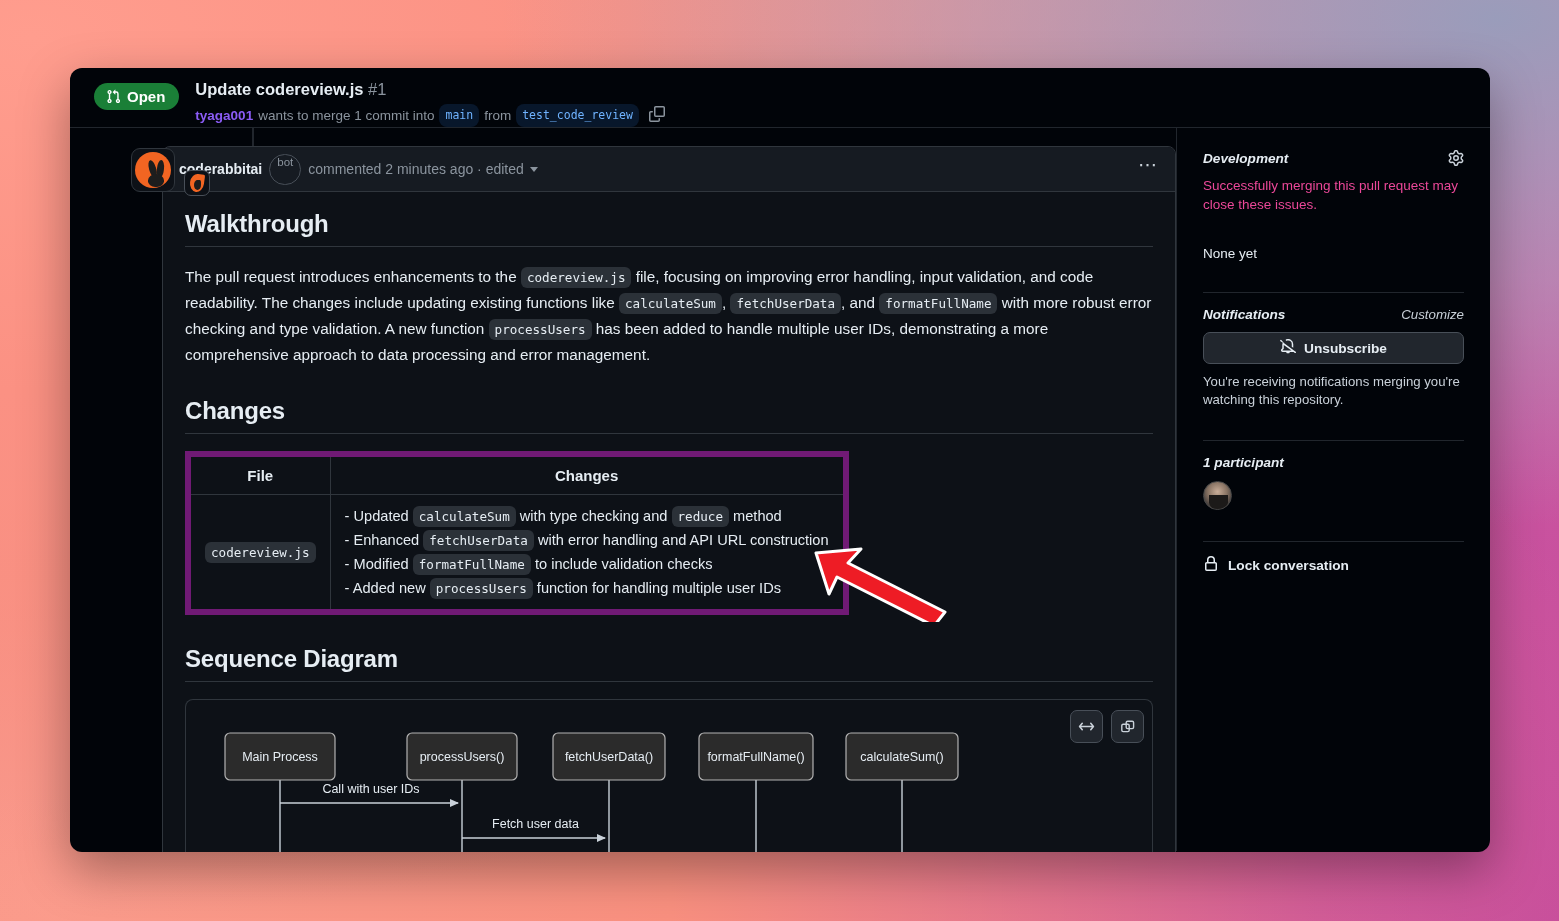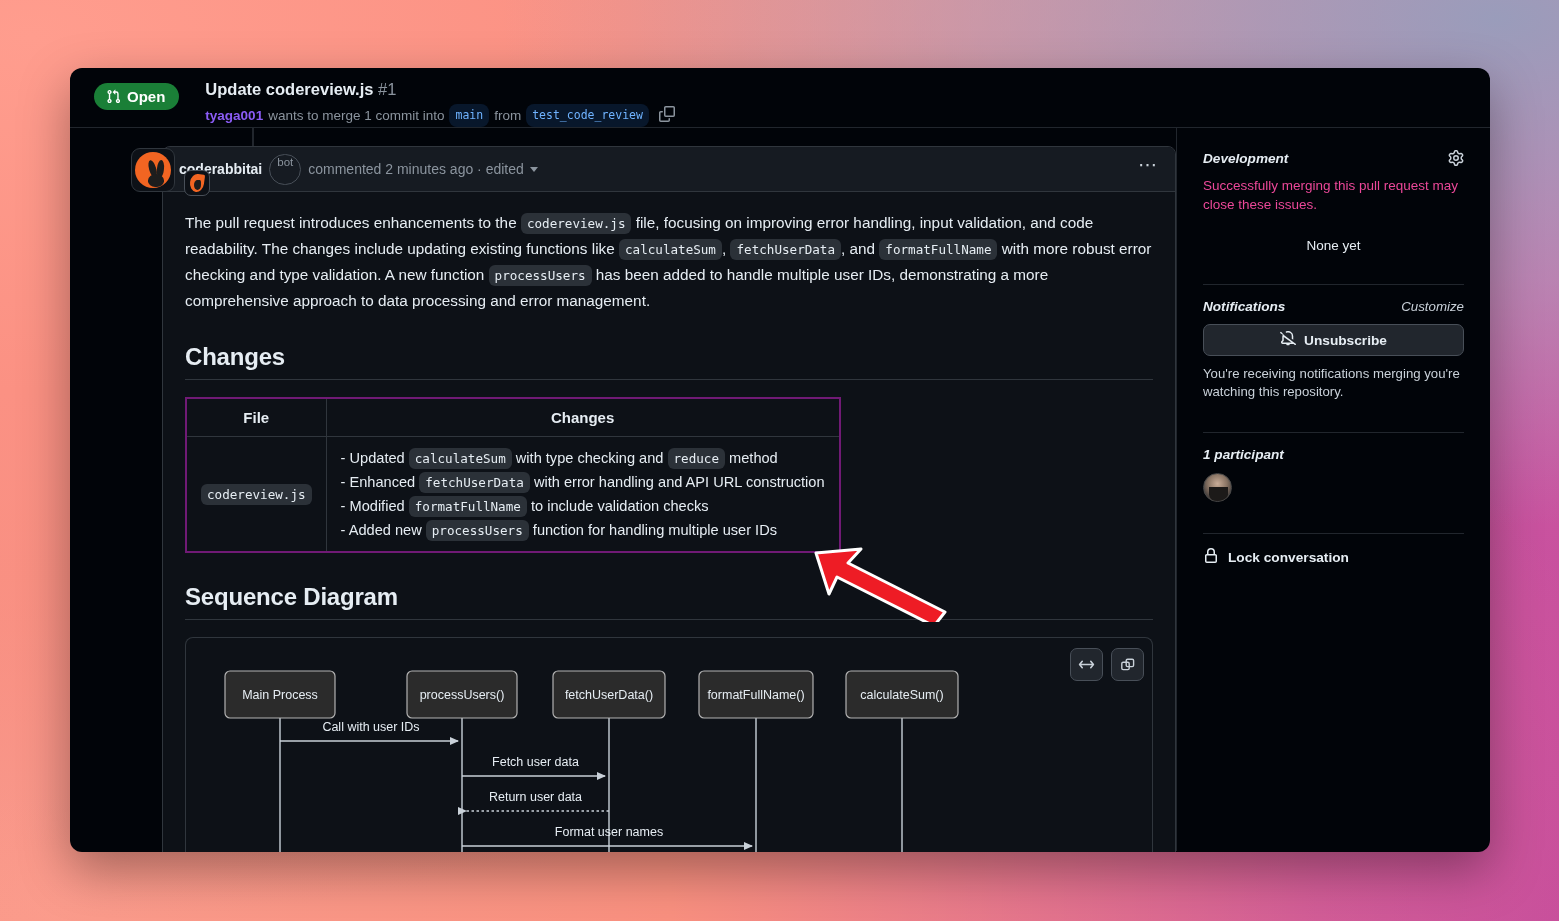--- a/index.html
+++ b/index.html
@@ -35,21 +35,21 @@
     box-shadow: 0 18px 50px rgba(0,0,0,0.35);
   }
 
   
   .pr-header {
     position: relative;
     height: 60px;
     border-bottom: 1px solid #21262d;
     padding: 8px 24px 0 24px;
   }
-  .pr-header-inner { display: flex; align-items: flex-start; gap: 26px; }
+  .pr-header-inner { display: flex; align-items: flex-start; gap: 16px; }
 
   .state-badge {
     display: inline-flex;
     align-items: center;
     gap: 6px;
     background: #1a7f37;
     color: #ffffff;
     border-radius: 999px;
     padding: 5px 14px 5px 12px;
     font-size: 15px;
@@ -268,21 +268,21 @@
     padding: 3px 6px;
     color: #e6edf3;
     white-space: nowrap;
   }
 
   
   table.md {
     border-collapse: collapse;
     margin-top: 3px;
     margin-bottom: 6px;
-    border: 2px solid #701a75;
+    border: 6px solid #701a75;
   }
   table.md th, table.md td {
     border: 1px solid #30363d;
     color: #e6edf3;
   }
   table.md th {
     font-size: 15px;
     font-weight: 700;
     padding: 10px 12px;
     text-align: center;
@@ -346,21 +346,21 @@
   .side-text {
     font-size: 13.5px;
     line-height: 19px;
     color: #ec4899;
   }
   .side-muted {
     font-size: 13.2px;
     line-height: 18px;
     color: #c9d1d9;
   }
-  .side-none { font-size: 13.5px; color: #e6edf3; margin-top: 24px; text-align: center; }
+  .side-none { font-size: 13.5px; color: #e6edf3; margin-top: 32px; }
   .side-div { border-top: 1px solid #21262d; margin: 16px 0 14px 0; }
   .gear-btn { color: #c9d1d9; cursor: pointer; display: flex; }
 
   .unsub-btn {
     width: 100%;
     height: 32px;
     background: #21262d;
     border: 1px solid #484f58;
     border-radius: 7px;
     color: #e6edf3;
@@ -475,20 +475,21 @@
           <div class="comment-header">
             <span class="who">coderabbitai</span>
             <span class="bot-tag">bot</span>
             <span>commented 2 minutes ago · edited</span>
             <span class="edited-caret"></span>
             <span class="kebab">⋯</span>
           </div>
 
           <div class="comment-body">
 
+            <h2 class="md">Walkthrough</h2>
             <p class="md" id="walkthrough-para">The pull request introduces enhancements to the <code class="inline">codereview.js</code> file, focusing on improving error handling, input validation, and code readability. The changes include updating existing functions like <code class="inline">calculateSum</code>, <code class="inline">fetchUserData</code>, and <code class="inline">formatFullName</code> with more robust error checking and type validation. A new function <code class="inline">processUsers</code> has been added to handle multiple user IDs, demonstrating a more comprehensive approach to data processing and error management.</p>
 
             <h2 class="md tight">Changes</h2>
 
             <table class="md">
               <thead>
                 <tr>
                   <th class="col-file">File</th>
                   <th class="col-changes">Changes</th>
                 </tr>

